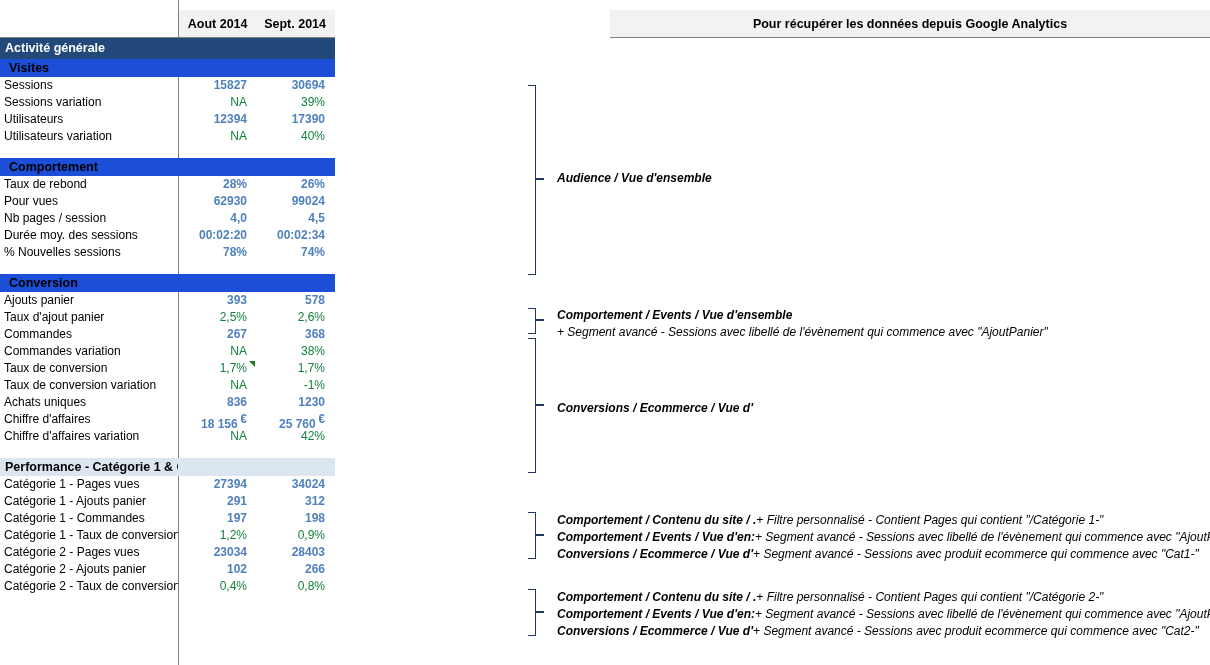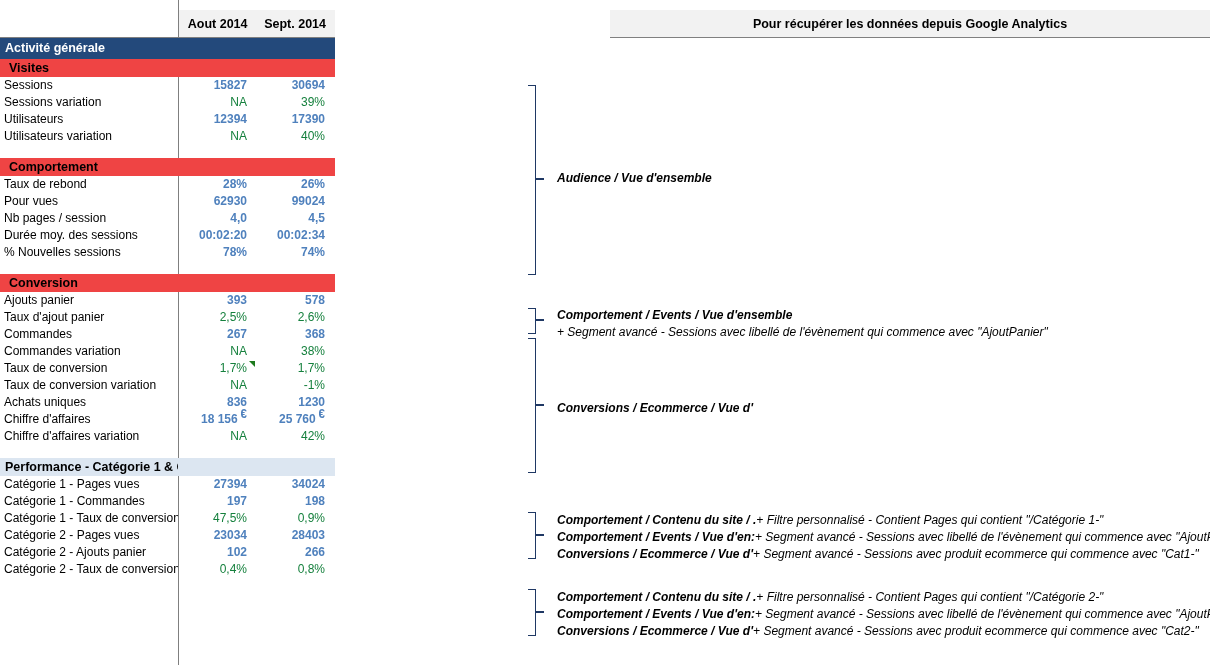--- a/index.html
+++ b/index.html
@@ -35,36 +35,36 @@
     position:absolute;left:610px;top:37px;width:600px;height:1px;background:#808080;
   }
   .topband .rule-left{
     position:absolute;left:0px;top:37px;width:335px;height:1px;background:#808080;
   }
 
   
   .table{position:absolute;left:0px;top:38px;width:335px;}
   .vline{position:absolute;left:178px;top:0px;width:1px;height:665px;background:#7f7f7f;}
 
-  .row{position:relative;height:17px;display:flex;align-items:flex-end;}
+  .row{position:relative;height:17px;display:flex;align-items:flex-start;}
   .row .label{
     width:178px;box-sizing:border-box;padding-left:4px;
     white-space:nowrap;overflow:hidden;
     font-size:12px;line-height:17px;
   }
   .row .val{
     width:78px;box-sizing:border-box;padding-right:9px;
     text-align:right;white-space:nowrap;
     font-size:12px;line-height:17px;position:relative;
   }
   .row.section-main{height:21px;background:#23497b;}
   .row.section-main .label{color:#ffffff;font-weight:bold;font-size:12.5px;padding-left:5px;line-height:21px;}
   .row.section-main .val{background:#23497b;}
 
-  .row.section-sub{height:18px;background:#ef4444;}
+  .row.section-sub{height:18px;background:#1d4ed8;}
   .row.section-sub .label{font-weight:bold;font-size:12.5px;padding-left:9px;line-height:18px;}
   .row.section-sub .val{background:#dce6f1;}
 
   .row.section-wide{height:18px;background:#dce6f1;}
   .row.section-wide .label{font-weight:bold;font-size:12.5px;padding-left:5px;line-height:18px;width:178px;}
   .row.section-wide .val{background:#dce6f1;}
 
   .row.spacer{height:13px;}
 
   .v-blue{color:#4f81bd;font-weight:bold;}
@@ -230,27 +230,32 @@
         <div class="label">Performance - Catégorie 1 &amp; Catégorie 2</div>
         <div class="val"></div>
         <div class="val"></div>
       </div>
       <div class="row">
         <div class="label">Catégorie 1 - Pages vues</div>
         <div class="val v-blue">27394</div>
         <div class="val v-blue">34024</div>
       </div>
       <div class="row">
+        <div class="label">Catégorie 1 - Ajouts panier</div>
+        <div class="val v-blue">291</div>
+        <div class="val v-blue">312</div>
+      </div>
+      <div class="row">
         <div class="label">Catégorie 1 - Commandes</div>
         <div class="val v-blue">197</div>
         <div class="val v-blue">198</div>
       </div>
       <div class="row">
         <div class="label">Catégorie 1 - Taux de conversion</div>
-        <div class="val v-black">47,5%</div>
+        <div class="val v-black">1,2%</div>
         <div class="val v-black">0,9%</div>
       </div>
       <div class="row">
         <div class="label">Catégorie 2 - Pages vues</div>
         <div class="val v-blue">23034</div>
         <div class="val v-blue">28403</div>
       </div>
       <div class="row">
         <div class="label">Catégorie 2 - Ajouts panier</div>
         <div class="val v-blue">102</div>

